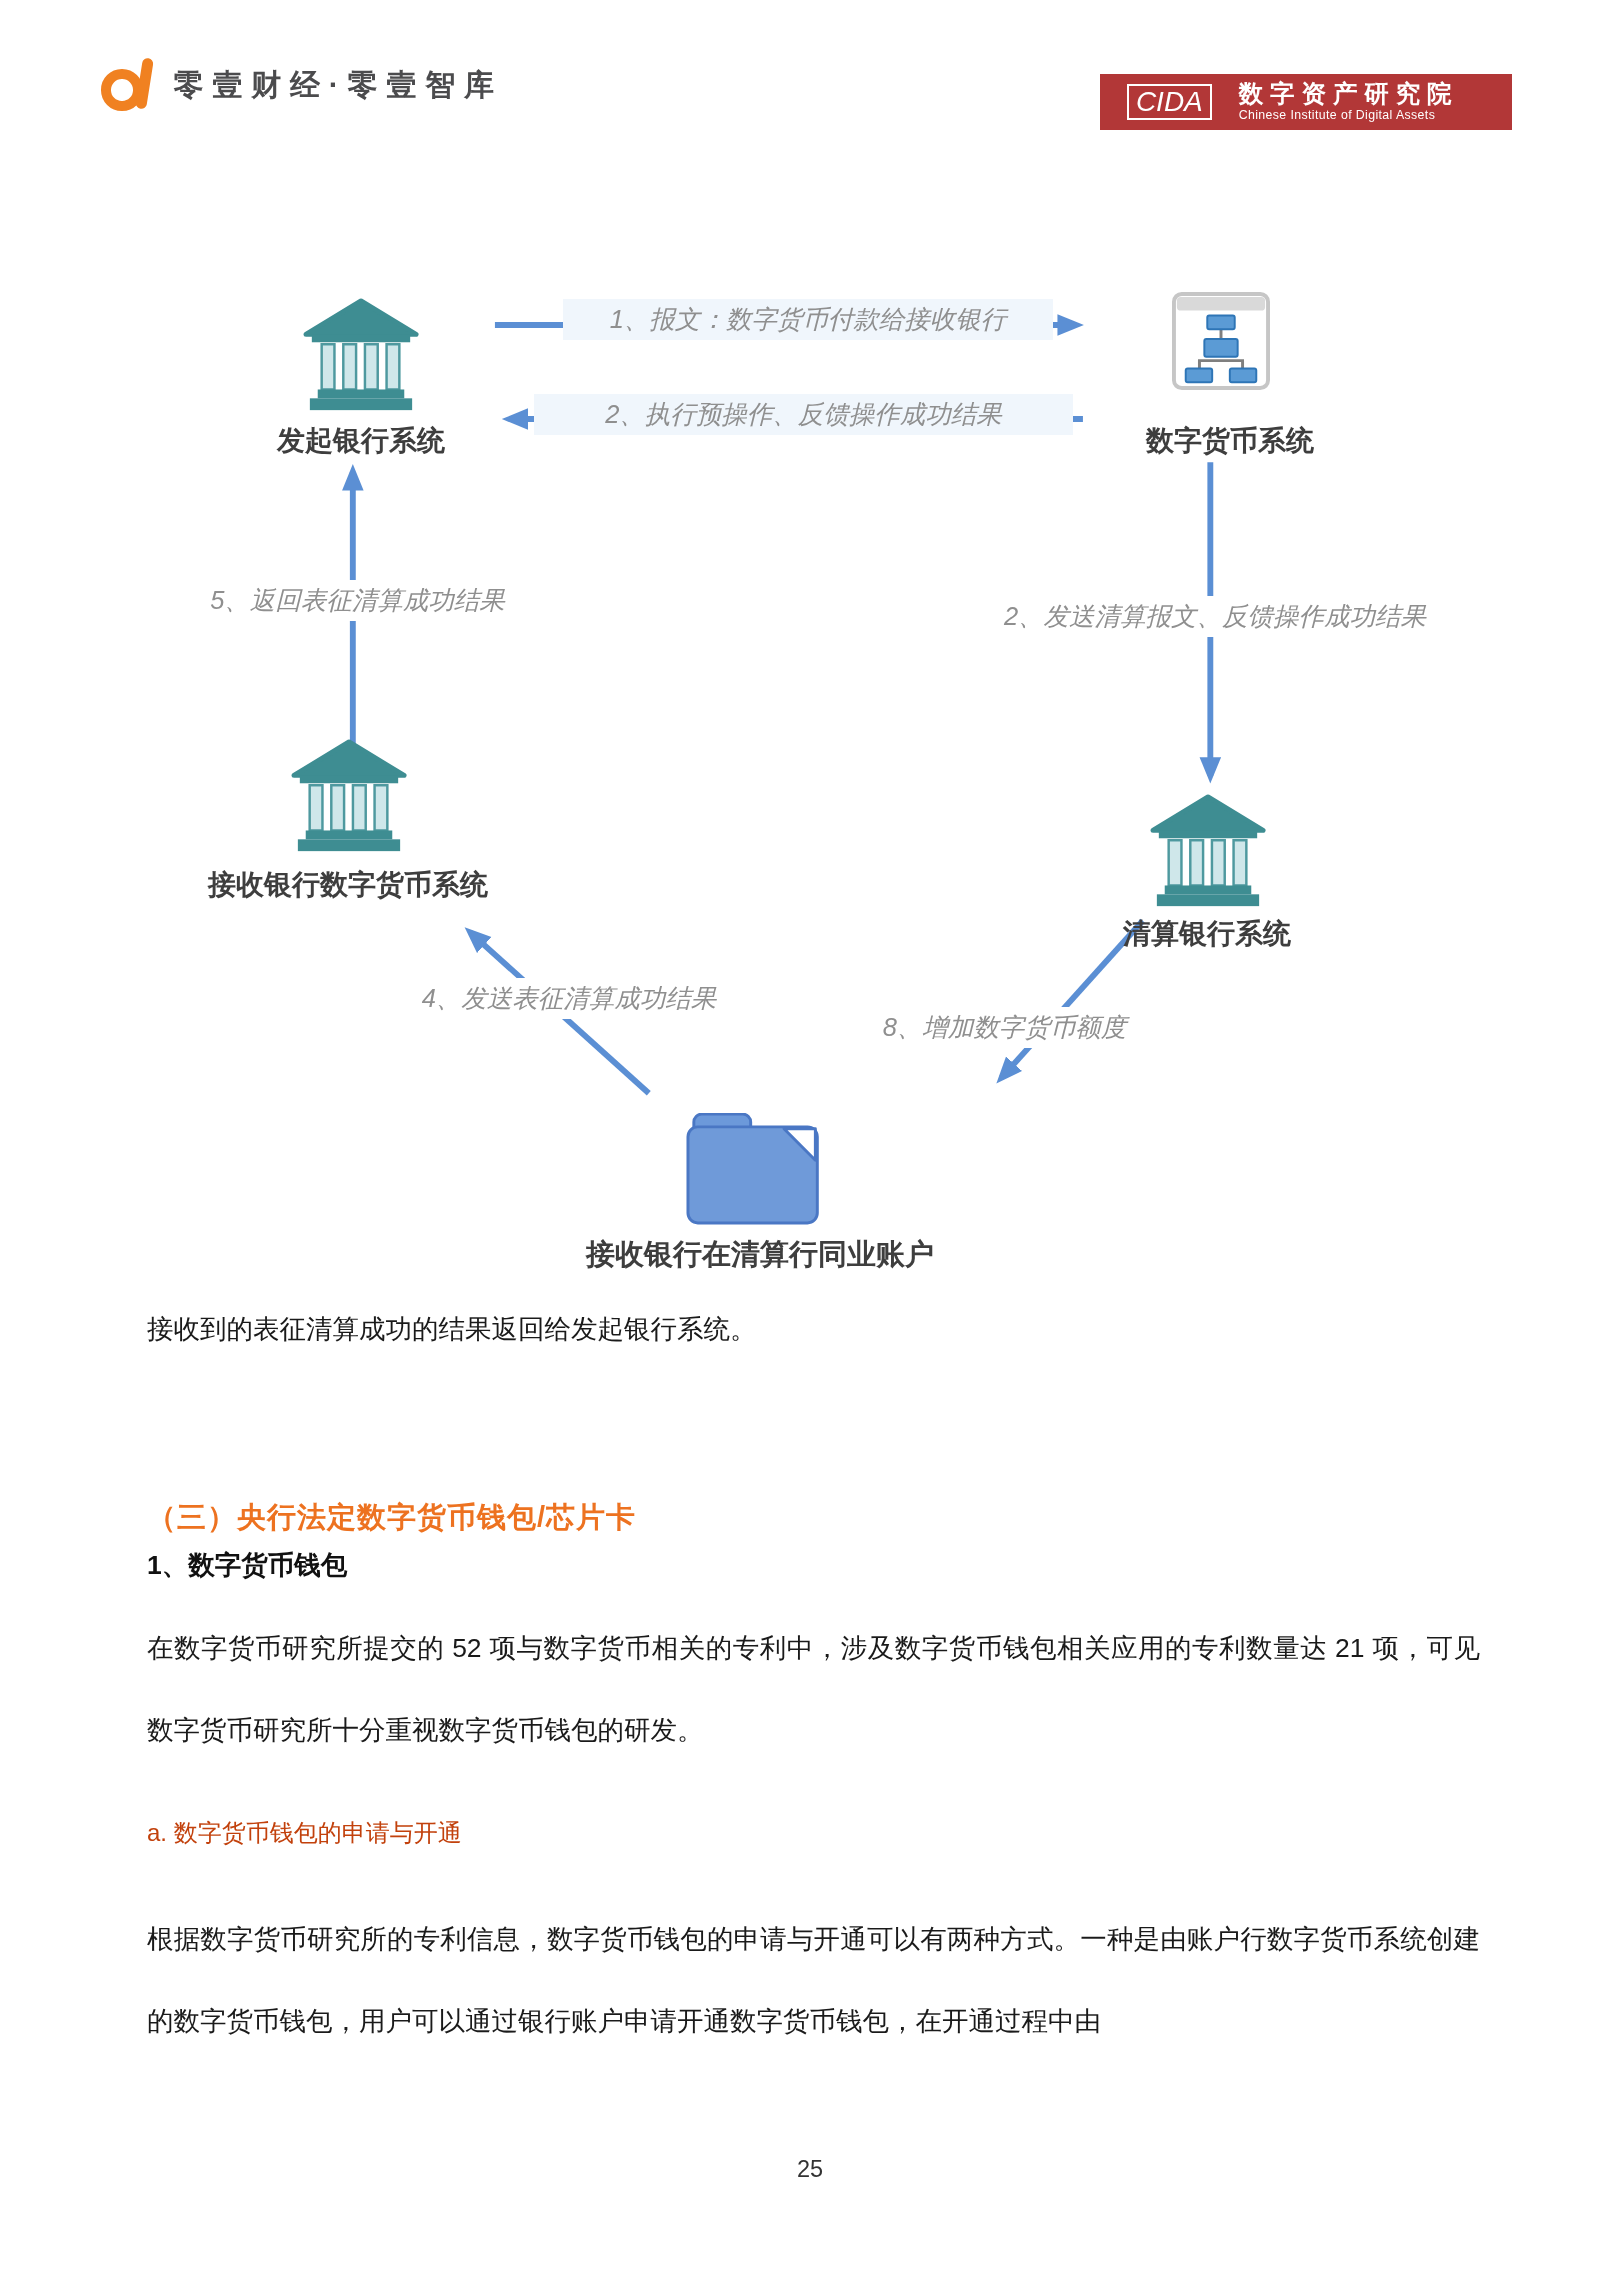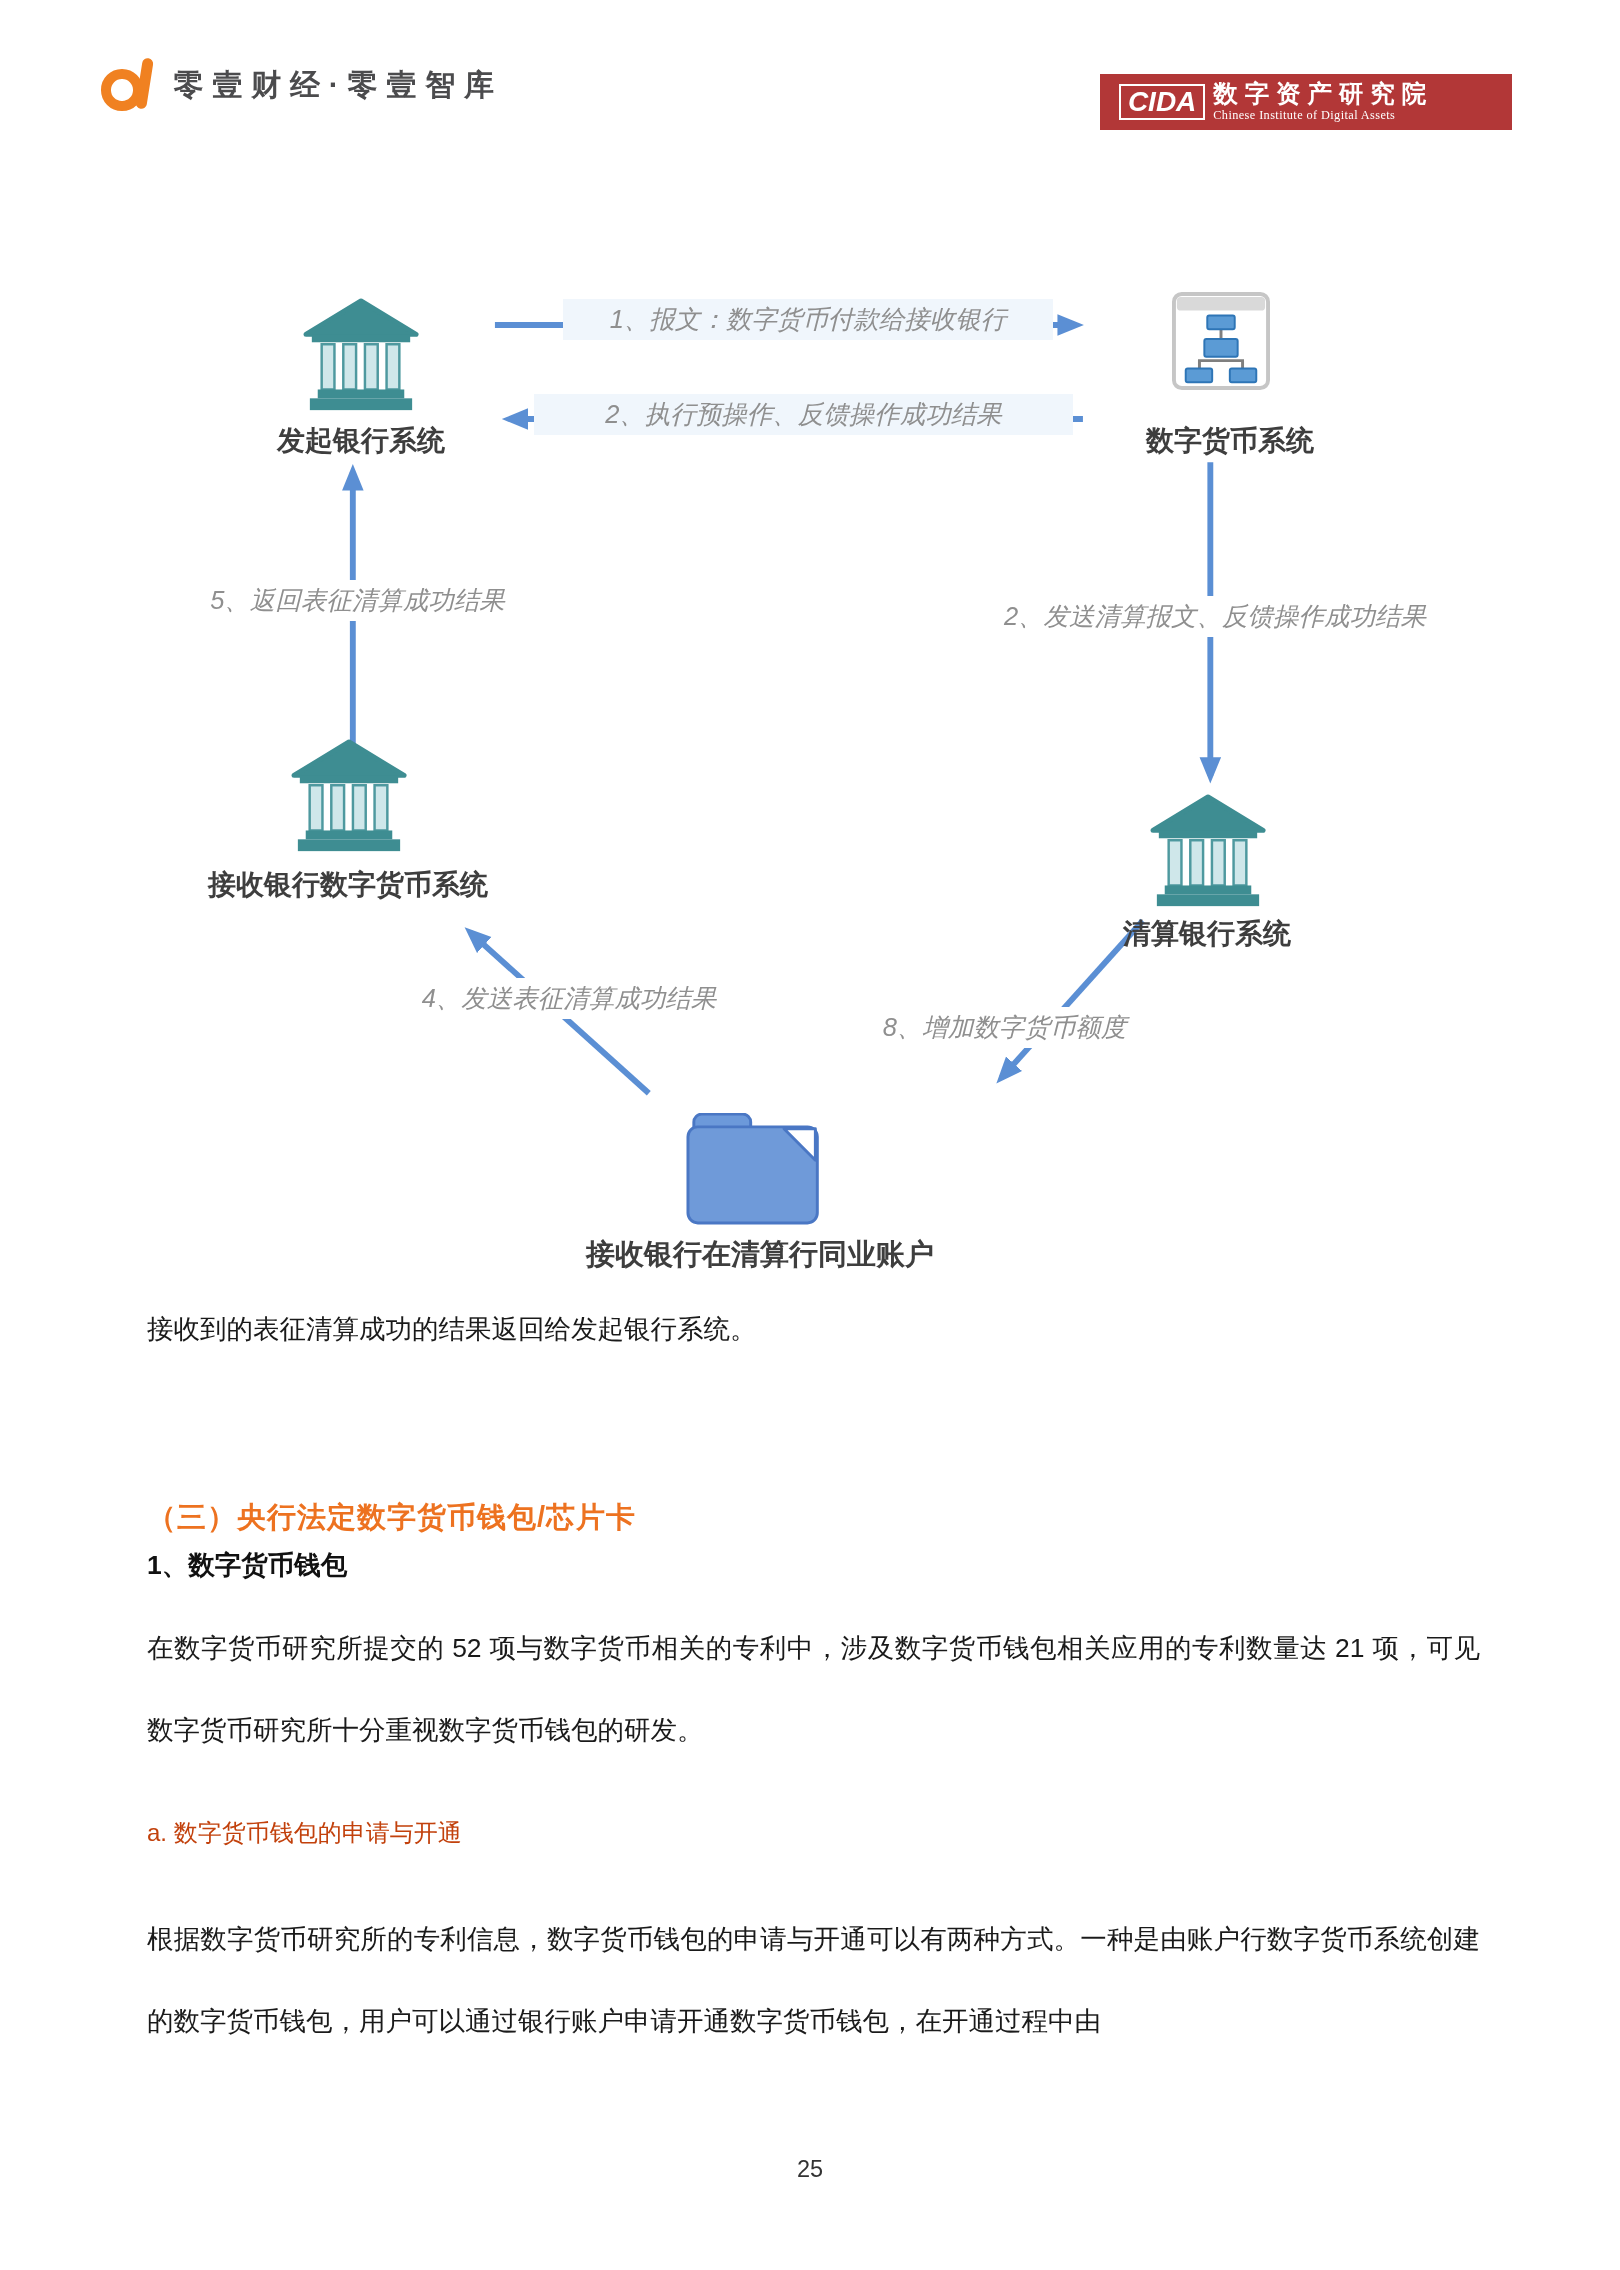--- a/index.html
+++ b/index.html
@@ -8,22 +8,22 @@
     margin:0 auto;overflow:hidden;
     font-family:"Liberation Sans","DejaVu Sans",sans-serif;color:#1f1f1f;
   }
   
   .hdr-left{position:absolute;left:101px;top:55px;height:61px;display:flex;align-items:center;gap:17.6px;}
   .alpha-mark{position:relative;width:55px;height:55px;flex:0 0 auto;}
   .alpha-mark .ring{position:absolute;left:0;bottom:2px;width:21.6px;height:21.6px;border:10.8px solid #F08121;border-radius:50%;}
   .alpha-mark .stem{position:absolute;right:5.9px;top:0;width:10.8px;height:51px;background:#F08121;border-radius:5.9px;transform:rotate(9deg);}
   .brand-text{font-size:30px;font-weight:bold;color:#4b4b4d;letter-spacing:8.8px;white-space:nowrap;}
   .cida{position:absolute;left:1100px;top:74px;width:412px;height:56px;background:#B23737;display:flex;align-items:center;padding:0;box-sizing:border-box;}
-  .cida-box{margin-left:19px;border:2.9px solid #ffffff;color:#ffffff;font-weight:bold;font-size:28px;letter-spacing:0px;padding:1px 6.9px;line-height:1.1;flex:0 0 auto;font-style:italic;}
-  .cida-texts{margin-left:8px;color:#fff;font-family:Liberation Serif, serif;}
+  .cida-box{margin-left:27px;border:2.9px solid #ffffff;color:#ffffff;font-weight:normal;font-size:28px;letter-spacing:0px;padding:1px 6.9px;line-height:1.1;flex:0 0 auto;font-style:italic;}
+  .cida-texts{margin-left:27px;color:#fff;}
   .cida-cn{font-size:24.5px;font-weight:bold;letter-spacing:6.9px;line-height:1.1;white-space:nowrap;}
   .cida-en{font-size:12.3px;letter-spacing:0.4px;line-height:1.2;white-space:nowrap;}
   
   .diagram{position:absolute;left:0;top:176px;width:1620px;height:1127px;}
   .arrow-svg{position:absolute;left:0;top:0;width:1620px;height:1127px;}
   .alabel{
     position:absolute;height:41px;line-height:41px;text-align:center;
     font-style:italic;font-size:25.5px;color:#8f8f8f;background:#ffffff;white-space:nowrap;
   }
   .alabel.tint{background:#f0f6fc;}

